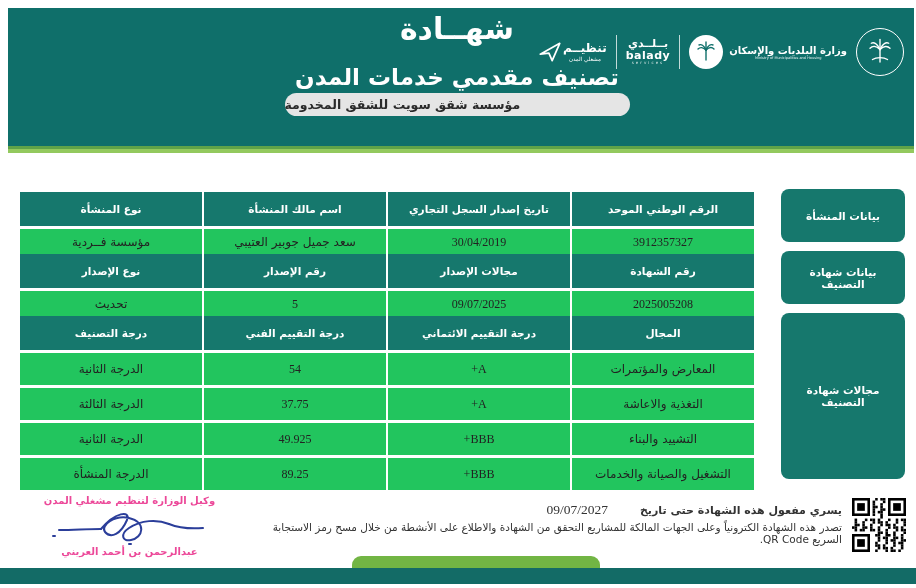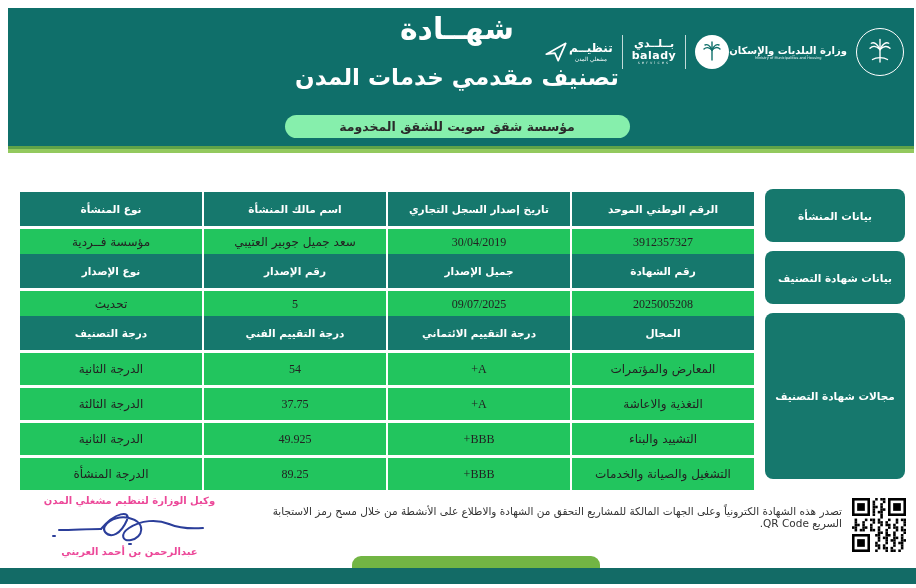--- a/index.html
+++ b/index.html
@@ -8,48 +8,48 @@
   .page{position:absolute;inset:0;background:#fff;outline:1px solid #e3e3e3;}
 
   
   .header-band{position:absolute;top:8px;left:8px;right:2px;height:138px;background:#0f6f6a;}
   .green-strip{position:absolute;top:146px;left:8px;right:2px;height:7px;
                background:linear-gradient(180deg,#5fa348 0 40%,#93c95e 40% 100%);}
   .title-block{position:absolute;top:2px;left:0;right:8px;text-align:center;color:#fff;}
   .cert-title{font-size:30px;font-weight:bold;letter-spacing:1px;line-height:1.25;}
   .cert-subtitle{font-size:23px;font-weight:bold;line-height:1.2;margin-top:16px;}
   .cert-tagline{font-size:10.5px;margin-top:6px;opacity:.95;}
-  .entity-pill{margin:24px auto 0;width:345px;height:23px;background:#86efac;border-radius:12px;
-               color:#2a2a2a;font-size:12.5px;font-weight:bold;line-height:23px;text-align:center;}
+  .entity-pill{margin:2px auto 0;width:345px;height:23px;background:#e5e5e5;border-radius:12px;
+               color:#2a2a2a;font-size:12.5px;font-weight:bold;line-height:23px;text-align:left;}
 
   
   .logos{position:absolute;top:16px;right:10px;height:56px;display:flex;direction:rtl;
          align-items:center;gap:9px;color:#fff;}
   .vdiv{width:1px;height:34px;background:rgba(255,255,255,.75);}
   .emblem{width:46px;height:46px;border:1.5px solid #fff;border-radius:50%;
           display:flex;align-items:center;justify-content:center;}
-  .ministry{display:flex;direction:rtl;align-items:center;}
+  .ministry{display:flex;direction:rtl;align-items:center;gap:6px;}
   .ministry-text{text-align:center;}
   .ministry-ar{font-size:10px;font-weight:bold;white-space:nowrap;}
   .ministry-en{font-size:3.5px;white-space:nowrap;opacity:.9;}
   .palm-disc{width:34px;height:34px;background:#fff;border-radius:50%;
              display:flex;align-items:center;justify-content:center;}
   .balady{text-align:center;line-height:1.05;}
   .balady-ar{font-size:11px;font-weight:bold;}
   .balady-en{font-size:11px;font-weight:bold;letter-spacing:.5px;}
   .balady-sub{font-size:4px;letter-spacing:2px;opacity:.85;}
   .tanzeem{display:flex;direction:rtl;align-items:center;}
   .tanzeem-text{text-align:center;line-height:1.1;}
   .tanzeem-l1{font-size:12px;font-weight:bold;}
   .tanzeem-l2{font-size:5.5px;}
 
   
   .section{position:absolute;left:0;width:916px;}
   .sec0{top:189px;} .sec1{top:251px;} .sec2{top:313px;}
-  .label-box{position:absolute;right:11px;width:140px;background:#16786d;color:#fff;
+  .label-box{position:absolute;right:11px;width:124px;background:#16786d;color:#fff;
              border-radius:8px;display:flex;align-items:center;justify-content:center;
              font-size:10.5px;font-weight:bold;text-align:center;padding:0 6px;box-sizing:border-box;}
   .sec0 .label-box,.sec1 .label-box{height:53px;}
   .sec2 .label-box{height:166px;}
   table.data-table{position:absolute;left:18px;width:738px;border-collapse:separate;
                    border-spacing:2px 3px;table-layout:fixed;direction:rtl;}
   table.data-table th{background:#16786d;color:#fff;font-size:10.5px;font-weight:bold;
                       height:34px;padding:0 4px;}
   table.data-table td{background:#22c55e;color:#222;font-size:12px;text-align:center;
                       padding:0 4px;}
@@ -158,21 +158,21 @@
             </tr>
           </tbody>
         </table>
       </div>
       <div class="section sec1">
         <div class="label-box">بيانات شهادة التصنيف</div>
         <table class="data-table">
           <thead>
             <tr>
               <th>رقم الشهادة</th>
-              <th>جميل الإصدار</th>
+              <th>مجالات الإصدار</th>
               <th>رقم الإصدار</th>
               <th>نوع الإصدار</th>
             </tr>
           </thead>
           <tbody>
             <tr>
               <td class="num">2025005208</td>
               <td class="num">09/07/2025</td>
               <td class="num">5</td>
               <td>تحديث</td>
@@ -229,20 +229,24 @@
         <path d="M56 23 C70 6,86 4,82 14 C76 28,66 33,60 26 C55 19,70 9,84 12 C102 16,98 32,86 34 C77 36,75 28,84 22 C96 14,112 13,124 18"></path>
         <path d="M124 18 C134 22,146 23,158 22"></path>
         <path d="M8 30 L10 30"></path>
           <path d="M84 38 L86 38"></path>
       </g>
     </svg>
     <div class="sig-name">عبدالرحمن بن أحمد العريني</div>
   </div>
 
   <div class="valid-block">
+    <div class="valid-line1">
+      <span>يسري مفعول هذه الشهادة حتى تاريخ</span>
+      <span class="valid-date">09/07/2027</span>
+    </div>
     <div class="valid-line2">تصدر هذه الشهادة الكترونياً وعلى الجهات المالكة للمشاريع التحقق من الشهادة والاطلاع على الأنشطة من خلال مسح رمز الاستجابة السريع QR Code.</div>
   </div>
 
   <div class="qr" id="qr"><svg width="54" height="54" viewBox="0 0 54 54">
         <rect x="0" y="28.28571428571429" width="2.5714285714285716" height="2.5714285714285716" fill="#000"></rect>
         <rect x="2.5714285714285716" y="20.571428571428573" width="2.5714285714285716" height="2.5714285714285716" fill="#000"></rect>
         <rect x="2.5714285714285716" y="23.142857142857146" width="2.5714285714285716" height="2.5714285714285716" fill="#000"></rect>
         <rect x="2.5714285714285716" y="25.714285714285715" width="2.5714285714285716" height="2.5714285714285716" fill="#000"></rect>
         <rect x="2.5714285714285716" y="28.28571428571429" width="2.5714285714285716" height="2.5714285714285716" fill="#000"></rect>
         <rect x="2.5714285714285716" y="30.85714285714286" width="2.5714285714285716" height="2.5714285714285716" fill="#000"></rect>

